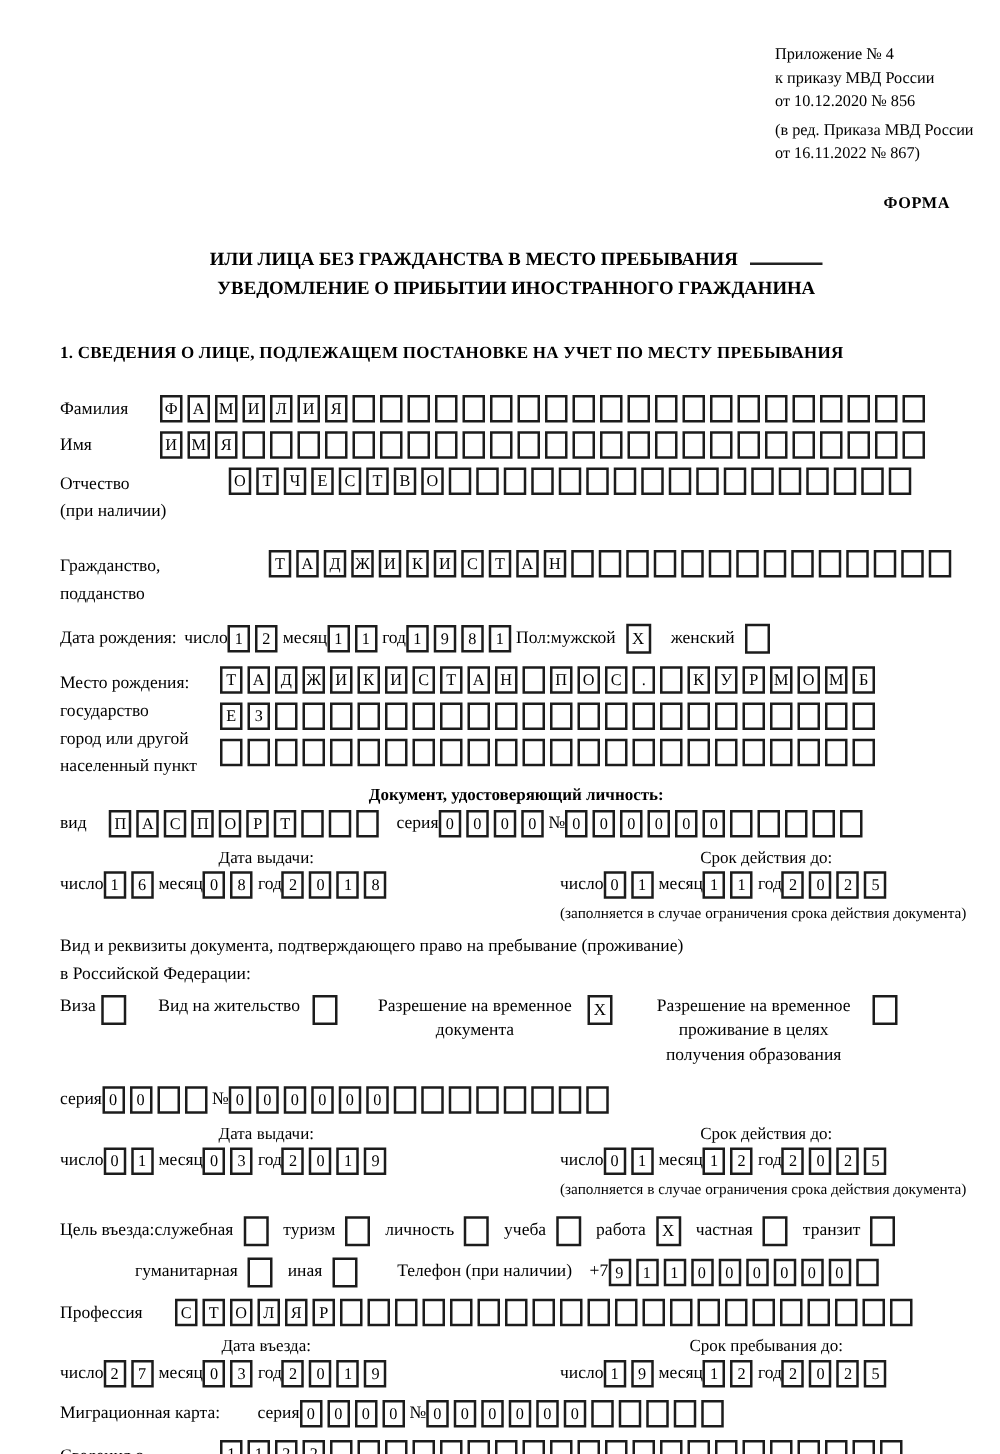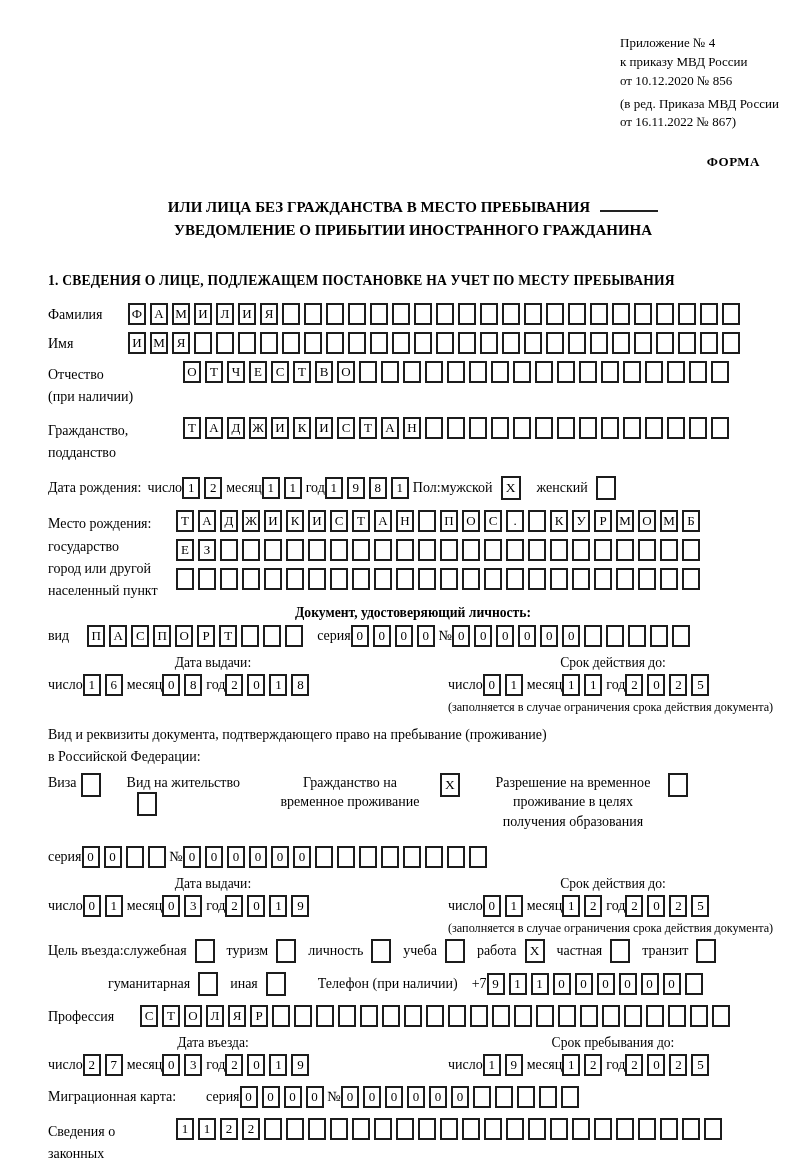--- a/index.html
+++ b/index.html
@@ -66,21 +66,21 @@
   </div>
   <div class="forma">ФОРМА</div>
 
   <div class="title">
     <div><span>ИЛИ ЛИЦА БЕЗ ГРАЖДАНСТВА В МЕСТО ПРЕБЫВАНИЯ</span><span class="blank-line"></span></div>
     <div>УВЕДОМЛЕНИЕ О ПРИБЫТИИ ИНОСТРАННОГО ГРАЖДАНИНА</div>
   </div>
 
   <div class="sec-head">1. СВЕДЕНИЯ О ЛИЦЕ, ПОДЛЕЖАЩЕМ ПОСТАНОВКЕ НА УЧЕТ ПО МЕСТУ ПРЕБЫВАНИЯ</div>
 
-  <div class="frow" style="margin-top:14px;align-items:flex-end;">
+  <div class="frow" style="margin-top:26px;align-items:flex-end;">
     <div class="lab w80">Фамилия</div>
     <div class="cells">
         <span class="cell">Ф</span>
         <span class="cell">А</span>
         <span class="cell">М</span>
         <span class="cell">И</span>
         <span class="cell">Л</span>
         <span class="cell">И</span>
         <span class="cell">Я</span>
         <span class="cell"></span>
@@ -168,21 +168,21 @@
         <span class="cell"></span>
         <span class="cell"></span>
         <span class="cell"></span>
         <span class="cell"></span>
         <span class="cell"></span>
         <span class="cell"></span>
         <span class="cell"></span>
       </div>
   </div>
 
-  <div class="frow" style="margin-top:8px;">
+  <div class="frow" style="margin-top:18px;gap:32px;">
     <div class="lab multiline w135">
       <div>Гражданство,</div>
       <div>подданство</div>
     </div>
     <div class="cells">
         <span class="cell">Т</span>
         <span class="cell">А</span>
         <span class="cell">Д</span>
         <span class="cell">Ж</span>
         <span class="cell">И</span>
@@ -414,26 +414,26 @@
   <div style="margin-top:12px;">
     <div>Вид и реквизиты документа, подтверждающего право на пребывание (проживание)</div>
     <div style="margin-top:6px;">в Российской Федерации:</div>
   </div>
 
   <div class="opts-row">
     <div class="opt">
       <span class="otext left">Виза</span>
       <span class="cbox" style="margin-left:4px;"></span>
     </div>
-    <div class="opt" style="margin-left:26px;flex-direction:column;">
+    <div class="opt" style="margin-left:26px;">
       <span class="otext left">Вид на жительство</span>
       <span class="cbox"></span>
     </div>
     <div class="opt" style="margin-left:30px;">
-      <span class="otext" style="max-width:160px;">Гражданство на временное проживание</span>
+      <span class="otext" style="max-width:160px;">Разрешение на временное документа</span>
       <span class="cbox">X</span>
     </div>
     <div class="opt" style="margin-left:28px;justify-content:space-between;">
       <span class="otext" style="max-width:170px;">Разрешение на временное проживание в целях получения образования</span>
       <span class="cbox"></span>
     </div>
   </div>
 
   <div class="purpose-line" style="margin-top:14px;">
     <span class="t">серия</span>
@@ -503,21 +503,21 @@
             <span class="cell">2</span>
             <span class="cell">0</span>
             <span class="cell">2</span>
             <span class="cell">5</span>
           </span>
       </div>
       <div class="footnote">(заполняется в случае ограничения срока действия документа)</div>
     </div>
   </div>
 
-  <div class="purpose-line" style="margin-top:3px;">
+  <div class="purpose-line" style="margin-top:14px;">
     <span class="t">Цель въезда:</span>
     <span class="t">служебная</span>
     <span class="cbox"></span>
     <span class="t">туризм</span>
     <span class="cbox"></span>
     <span class="t">личность</span>
     <span class="cbox"></span>
     <span class="t">учеба</span>
     <span class="cbox"></span>
     <span class="t">работа</span>

